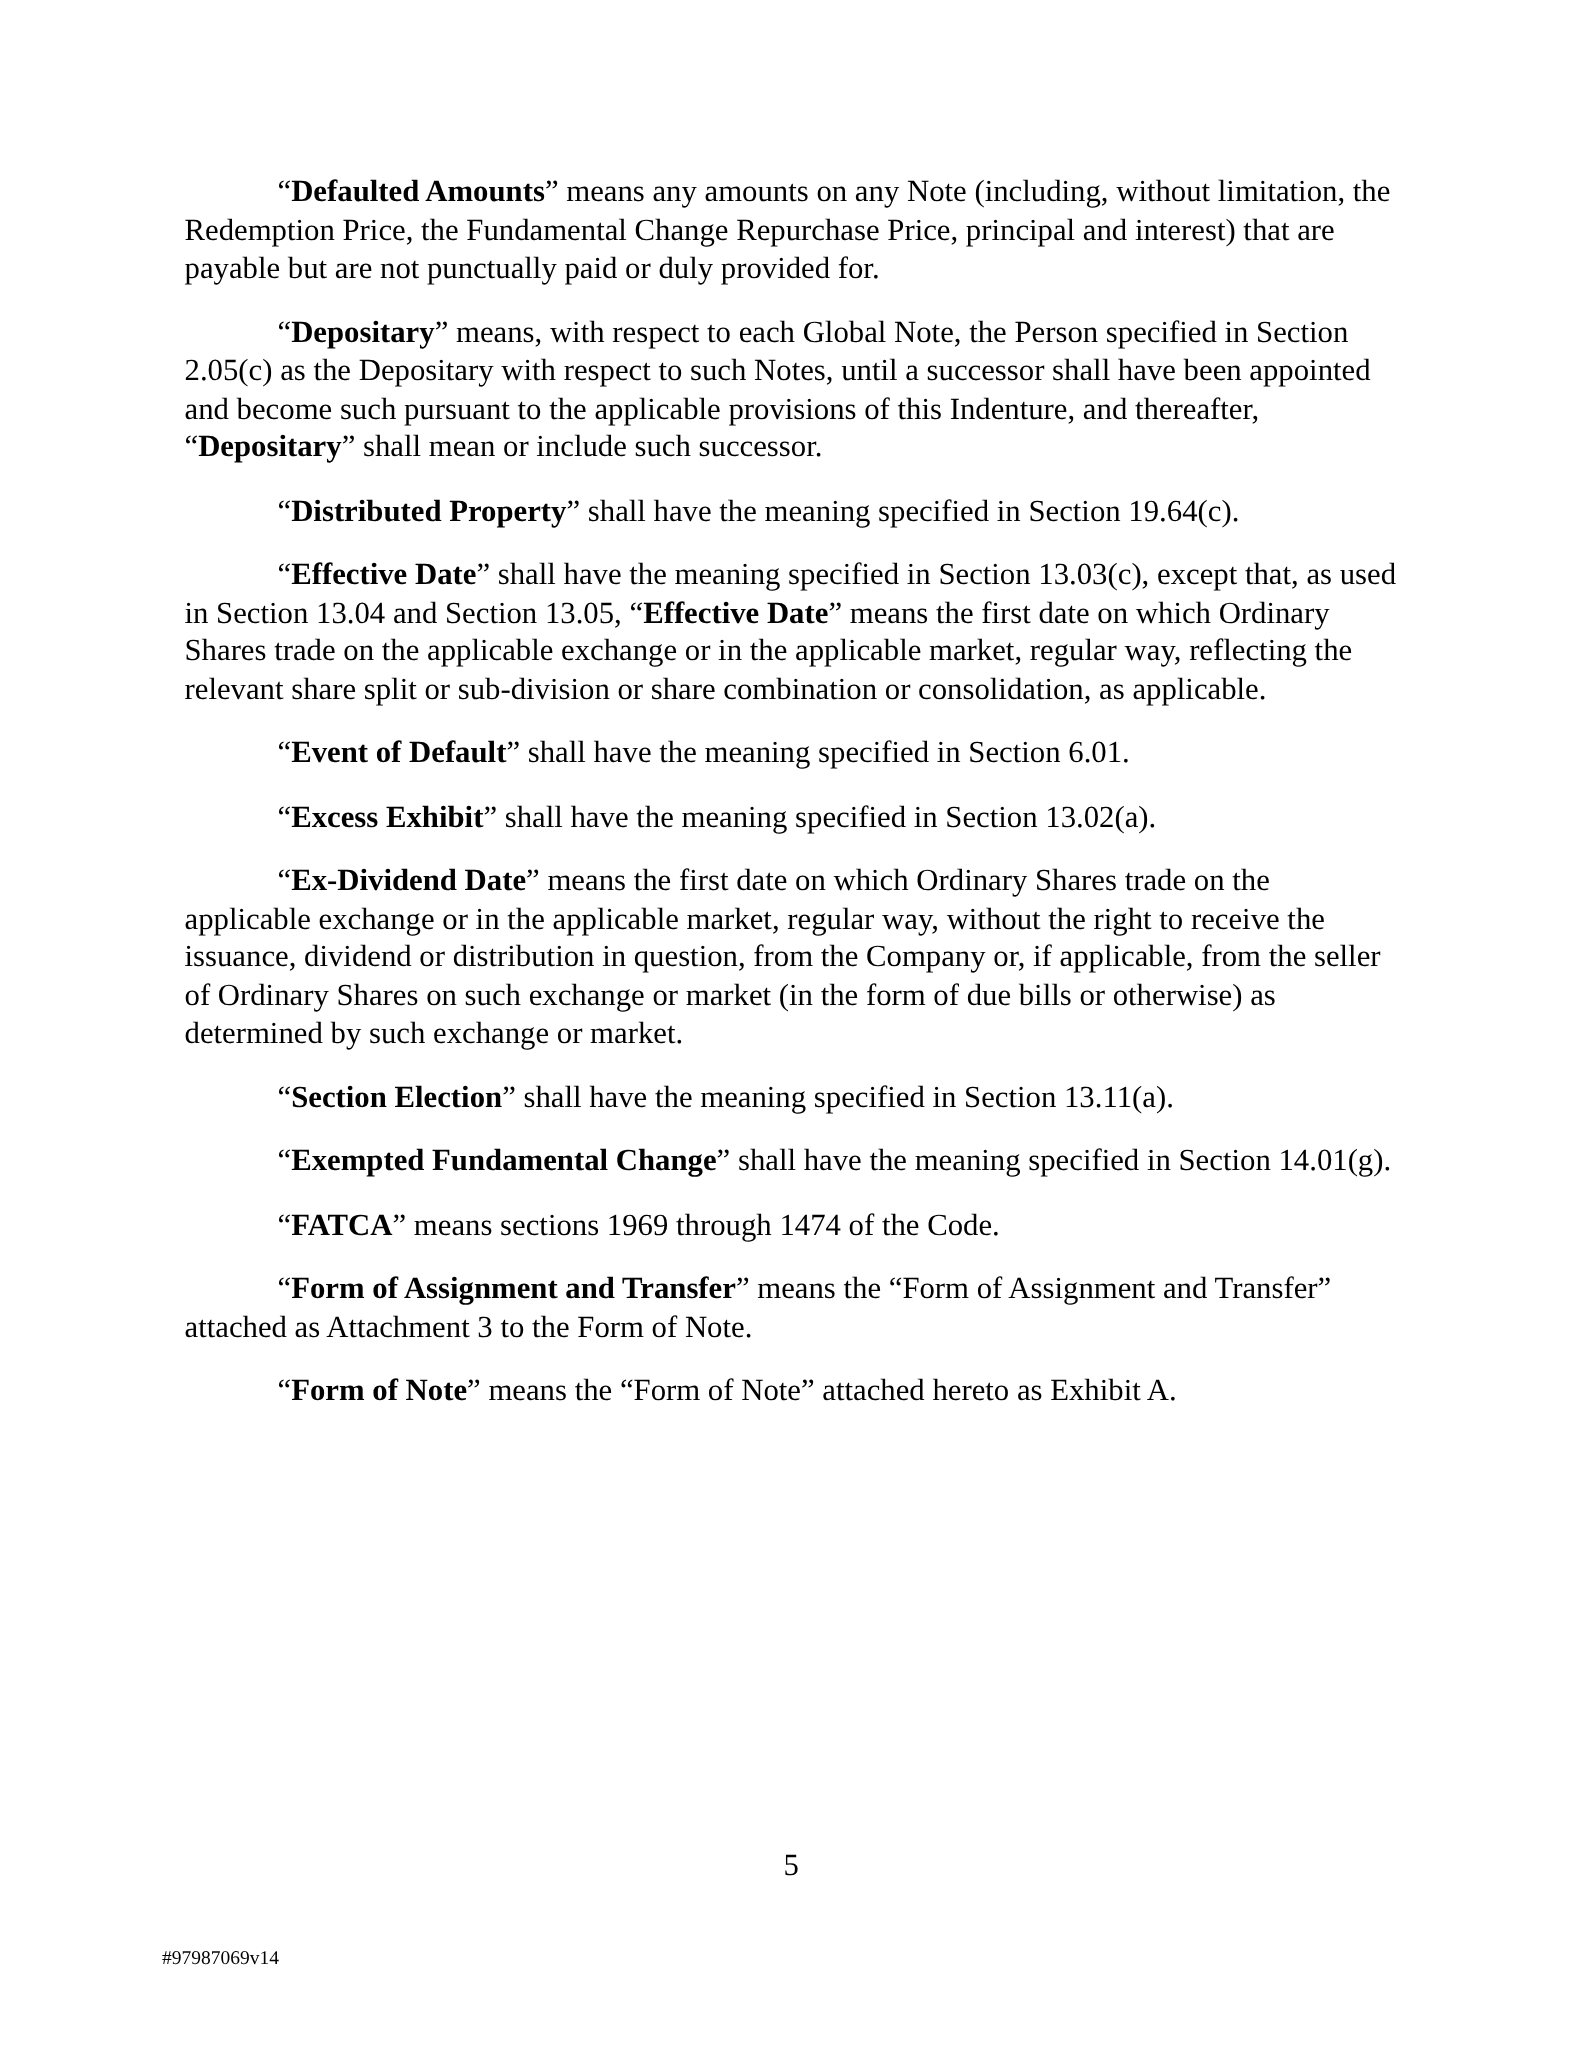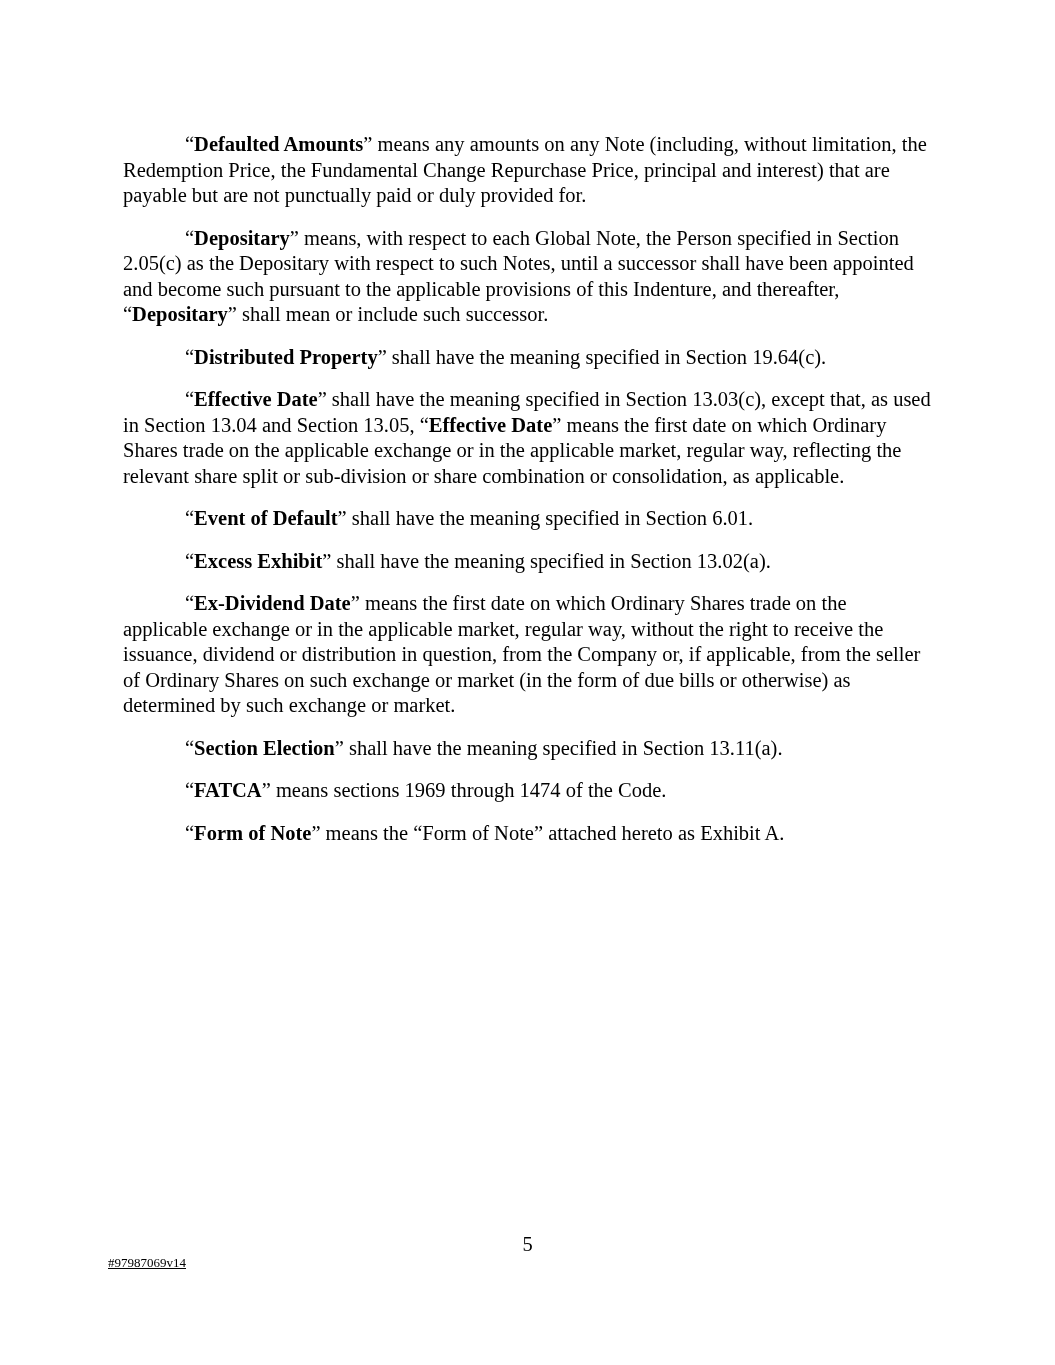--- a/index.html
+++ b/index.html
@@ -19,55 +19,56 @@
   .doc-body {
     position: absolute;
     left: 123px;
     top: 116px;
     width: 808px;
     font-size: 20.5px;
     line-height: 25.5px;
     text-align: left;
   }
   .para {
-    margin: 16px 0 17px 0;
+    margin: 0 0 17px 0;
     text-indent: 62px;
   }
   .para b {
     font-weight: bold;
   }
   .page-number {
     position: absolute;
     left: 0;
     top: 1232px;
     width: 1055px;
     text-align: center;
     font-size: 20.5px;
     line-height: 25px;
   }
   .doc-id {
     position: absolute;
     left: 108px;
-    top: 1255px;
+    top: 1297px;
     font-size: 13px;
     line-height: 16px;
-    text-decoration: underline;
   }
 </style>
 </head>
 <body>
 
 <div class="page">
   <div class="doc-body" id="doc-body">
       <p class="para"><span>“</span><b>Defaulted Amounts</b><span>” means any amounts on any Note (including, without limitation, the Redemption Price, the Fundamental Change Repurchase Price, principal and interest) that are payable but are not punctually paid or duly provided for.</span></p>
       <p class="para"><span>“</span><b>Depositary</b><span>” means, with respect to each Global Note, the Person specified in Section 2.05(c) as the Depositary with respect to such Notes, until a successor shall have been appointed and become such pursuant to the applicable provisions of this Indenture, and thereafter, “</span><b>Depositary</b><span>” shall mean or include such successor.</span></p>
       <p class="para"><span>“</span><b>Distributed Property</b><span>” shall have the meaning specified in Section 19.64(c).</span></p>
       <p class="para"><span>“</span><b>Effective Date</b><span>” shall have the meaning specified in Section 13.03(c), except that, as used in Section 13.04 and Section 13.05, “</span><b>Effective Date</b><span>” means the first date on which Ordinary Shares trade on the applicable exchange or in the applicable market, regular way, reflecting the relevant share split or sub-division or share combination or consolidation, as applicable.</span></p>
       <p class="para"><span>“</span><b>Event of Default</b><span>” shall have the meaning specified in Section 6.01.</span></p>
       <p class="para"><span>“</span><b>Excess Exhibit</b><span>” shall have the meaning specified in Section 13.02(a).</span></p>
       <p class="para"><span>“</span><b>Ex-Dividend Date</b><span>” means the first date on which Ordinary Shares trade on the applicable exchange or in the applicable market, regular way, without the right to receive the issuance, dividend or distribution in question, from the Company or, if applicable, from the seller of Ordinary Shares on such exchange or market (in the form of due bills or otherwise) as determined by such exchange or market.</span></p>
       <p class="para"><span>“</span><b>Section Election</b><span>” shall have the meaning specified in Section 13.11(a).</span></p>
+      <p class="para"><span>“</span><b>Exempted Fundamental Change</b><span>” shall have the meaning specified in Section 14.01(g).</span></p>
       <p class="para"><span>“</span><b>FATCA</b><span>” means sections 1969 through 1474 of the Code.</span></p>
+      <p class="para"><span>“</span><b>Form of Assignment and Transfer</b><span>” means the “Form of Assignment and Transfer” attached as Attachment 3 to the Form of Note.</span></p>
       <p class="para"><span>“</span><b>Form of Note</b><span>” means the “Form of Note” attached hereto as Exhibit A.</span></p>
     </div>
   <div class="page-number">5</div>
   <div class="doc-id">#97987069v14</div>
 </div>
 
 </body></html>

